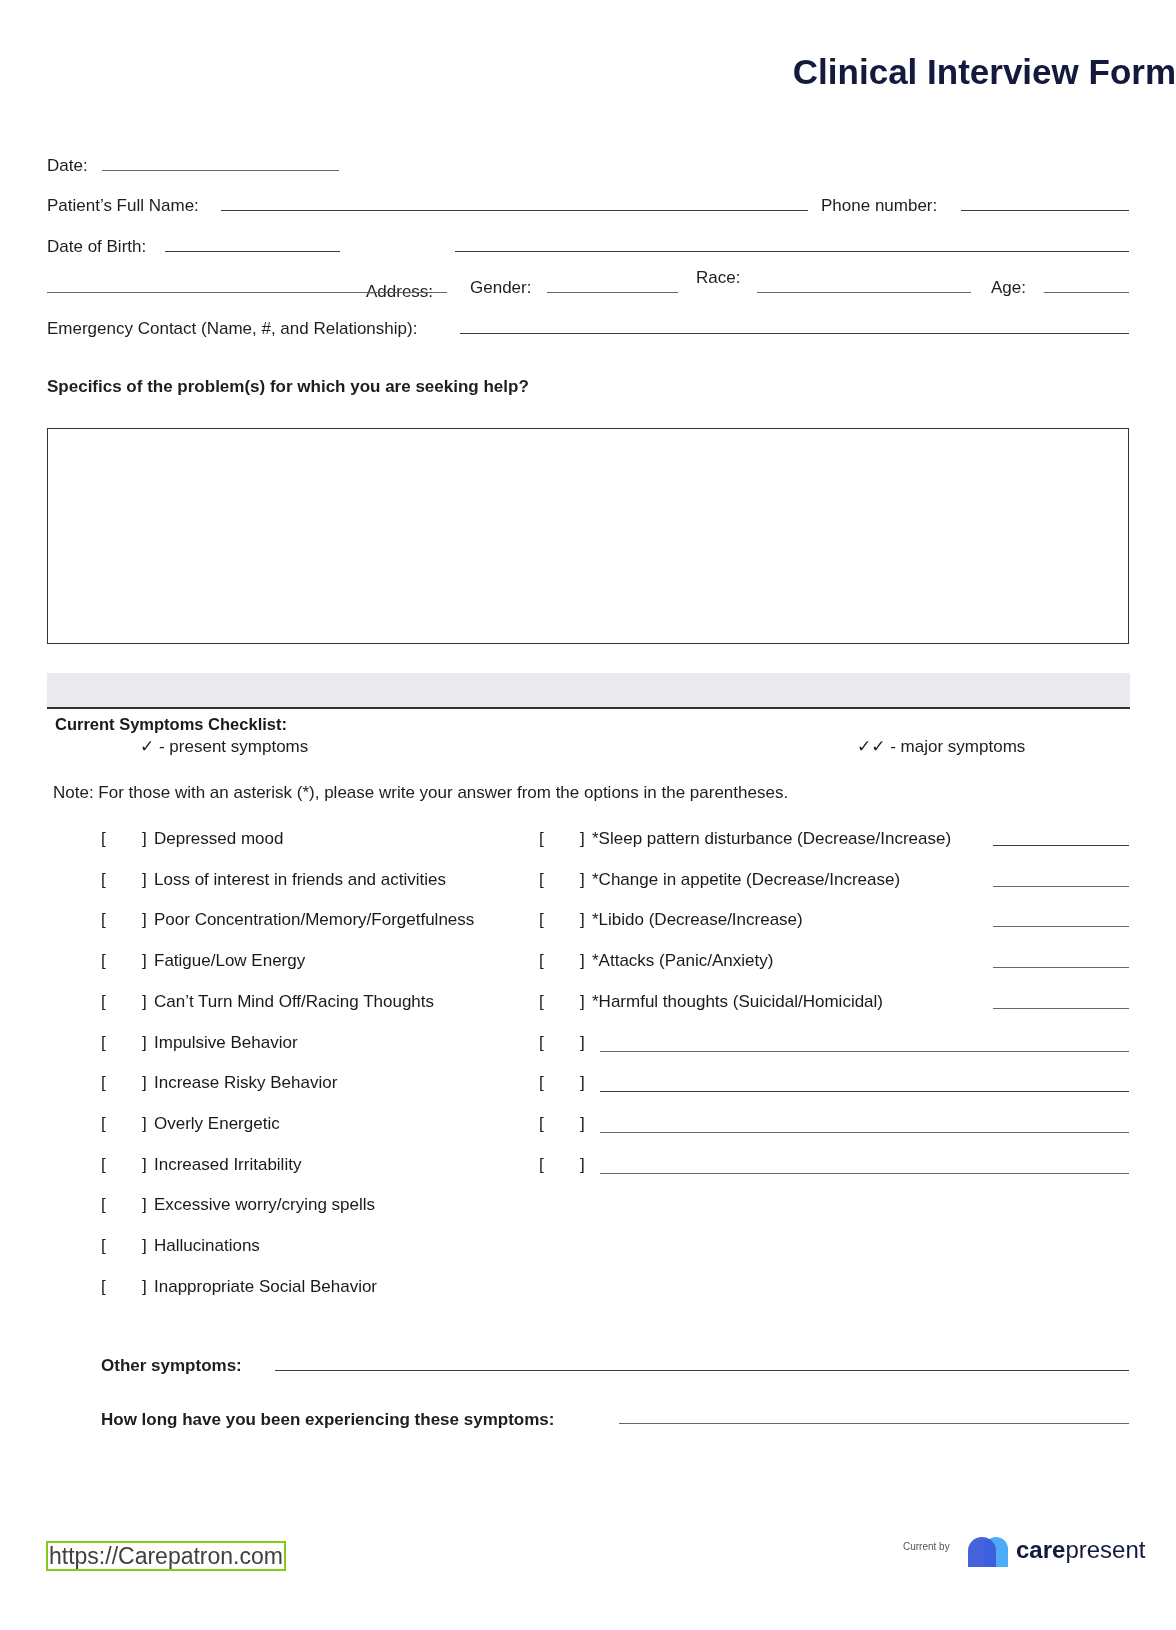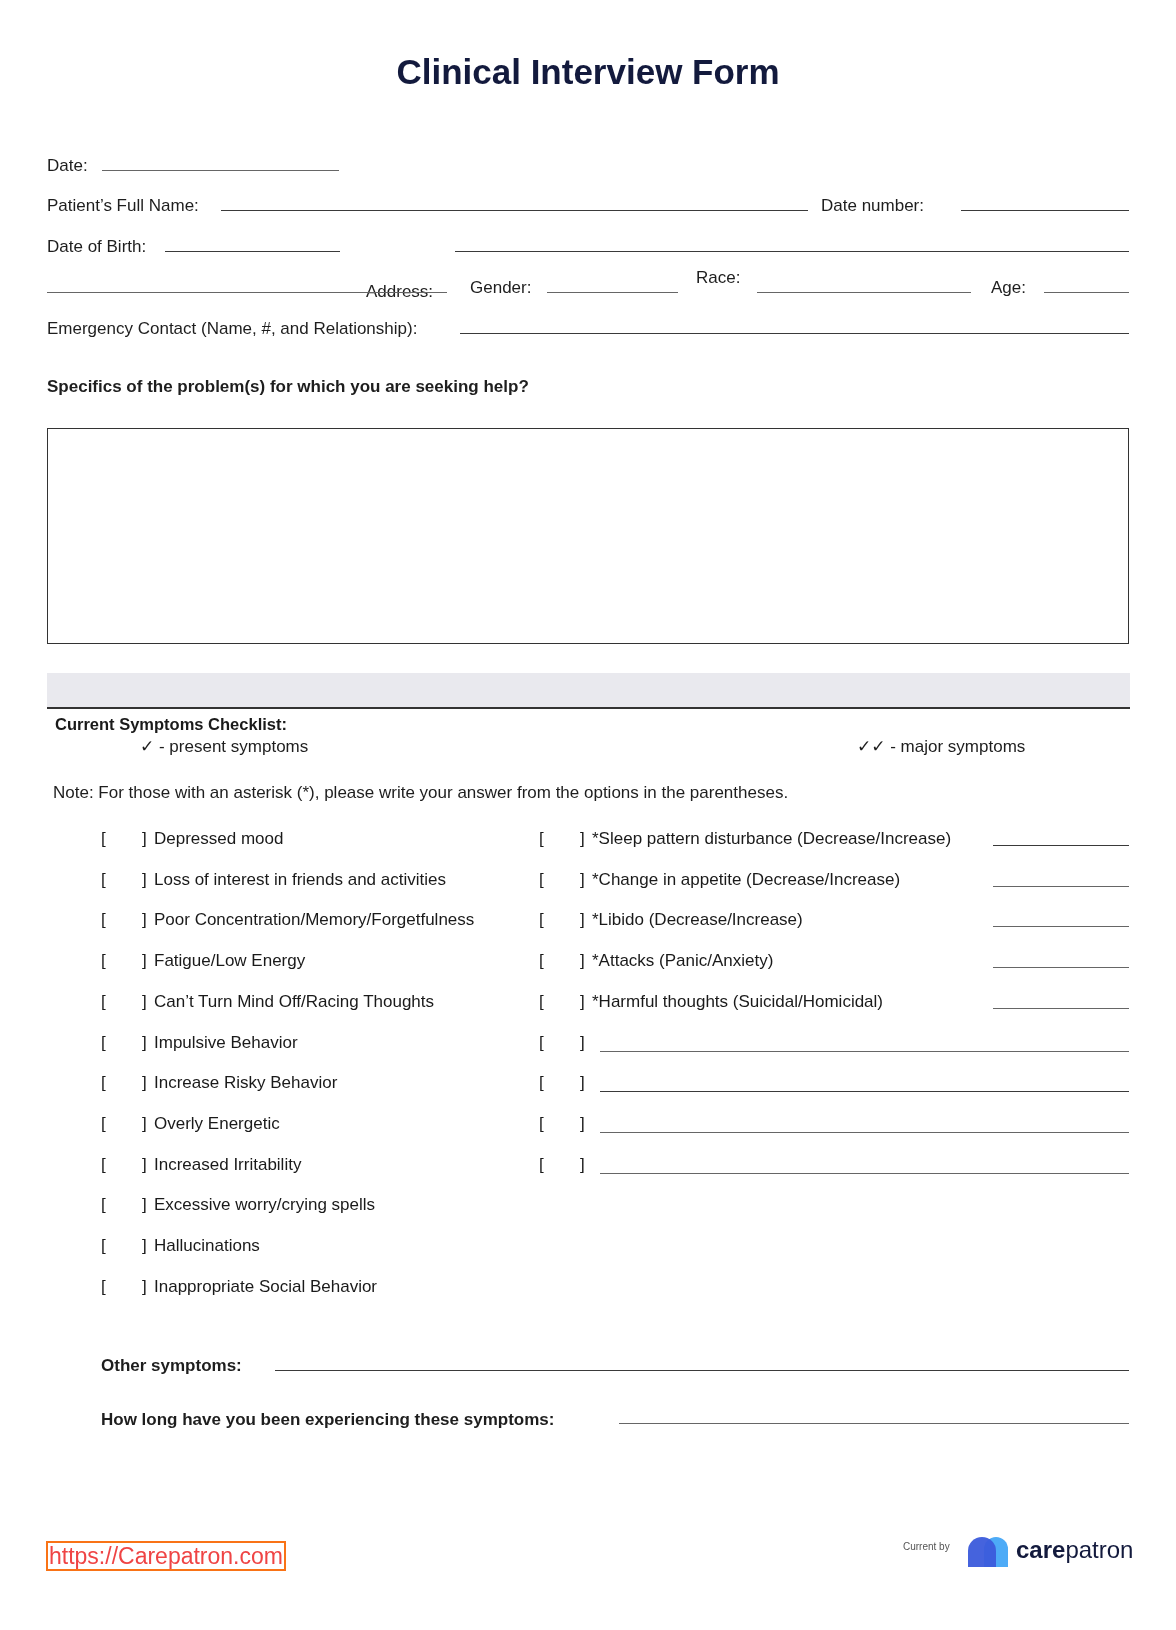--- a/index.html
+++ b/index.html
@@ -2,21 +2,21 @@
 <html><head>
   <meta charset="utf-8">
   <style>
     html, body { margin: 0; padding: 0; background: #ffffff; }
     body {
       width: 1176px; height: 1630px; position: relative; overflow: hidden;
       font-family: "Liberation Sans", sans-serif; color: #1a1a1a;
     }
     .abs { position: absolute; }
     .title {
-      left: 0; width: 1176px; top: 52px; text-align: center;
+      left: 0; width: 1176px; top: 52px; text-align: right;
       font-size: 35px; font-weight: bold; color: #131a3d;
     }
     .lbl { font-size: 17px; color: #1e1e1e; white-space: nowrap; }
     .line { height: 0; border-bottom: 1.5px solid #3a3a3a; }
     .line.thin { border-bottom: 1px solid #666; }
     .bold { font-weight: bold; }
     .textbox {
       left: 47px; top: 428px; width: 1082px; height: 216px;
       border: 1.5px solid #333; box-sizing: border-box;
     }
@@ -25,38 +25,38 @@
       background: #e9e9ee; border-bottom: 2px solid #333; box-sizing: border-box;
     }
     .section-bar span {
       position: absolute; left: 8px; top: 9px; font-size: 16.5px; font-weight: bold; margin-top: 33px;
     }
     .chk-row { height: 20px; font-size: 17px; white-space: nowrap; }
     .chk-row .lb { position: absolute; left: 0; top: 0; }
     .chk-row .rb { position: absolute; left: 41px; top: 0; }
     .chk-row .txt { position: absolute; left: 53px; top: 0; }
     .url {
-      left: 46px; top: 1541px; border: 2px solid #f97316; padding: 0 1px;
-      font-size: 23px; color: #ef4444; line-height: 26px;
+      left: 46px; top: 1541px; border: 2px solid #84cc16; padding: 0 1px;
+      font-size: 23px; color: #404040; line-height: 26px;
     }
     .powered { left: 903px; top: 1541px; font-size: 10px; color: #555; }
     .logo-text { left: 1016px; top: 1536px; font-size: 24px; color: #131a3d; }
     .logo-text b { font-weight: bold; }
   </style>
 </head>
 <body>
 
 <div class="abs title">Clinical Interview Form</div>
 
 <div class="abs lbl" style="left:47px;top:156px;">Date:</div>
 <div class="abs line thin" style="left:102px;top:170px;width:237px;"></div>
 
 <div class="abs lbl" style="left:47px;top:196px;">Patient’s Full Name:</div>
 <div class="abs line" style="left:221px;top:210px;width:587px;"></div>
-<div class="abs lbl" style="left:821px;top:196px;">Date number:</div>
+<div class="abs lbl" style="left:821px;top:196px;">Phone number:</div>
 <div class="abs line" style="left:961px;top:210px;width:168px;"></div>
 
 <div class="abs lbl" style="left:47px;top:237px;">Date of Birth:</div>
 <div class="abs line" style="left:165px;top:251px;width:175px;"></div>
 <div class="abs lbl" style="left:366px;top:237px;margin-top:45px;">Address:</div>
 <div class="abs line" style="left:455px;top:251px;width:674px;"></div>
 
 <div class="abs line thin" style="left:47px;top:292px;width:400px;"></div>
 <div class="abs lbl" style="left:470px;top:278px;">Gender:</div>
 <div class="abs line thin" style="left:547px;top:292px;width:131px;"></div>
@@ -206,14 +206,14 @@
 <div class="abs lbl bold" style="left:101px;top:1410px;">How long have you been experiencing these symptoms:</div>
 <div class="abs line thin" style="left:619px;top:1423px;width:510px;"></div>
 
 <div class="abs url">https://Carepatron.com</div>
 <div class="abs powered">Current by</div>
 <svg class="abs" style="left:966px;top:1535px;" width="48" height="34" viewBox="0 0 48 34">
   <path id="logo-back" d="M18 32 V14 A12 12 0 0 1 42 14 V32 Z" fill="#4dabf7"></path>
   <path id="logo-front" d="M2 32 V16 A14 14 0 0 1 30 16 V32 Z" fill="#3b5bdb" opacity="0.95"></path>
 </svg>
 <div class="abs logo-text">
-  <b>care</b><span>patron</span>
+  <b>care</b><span>present</span>
 </div>
 
 </body></html>

